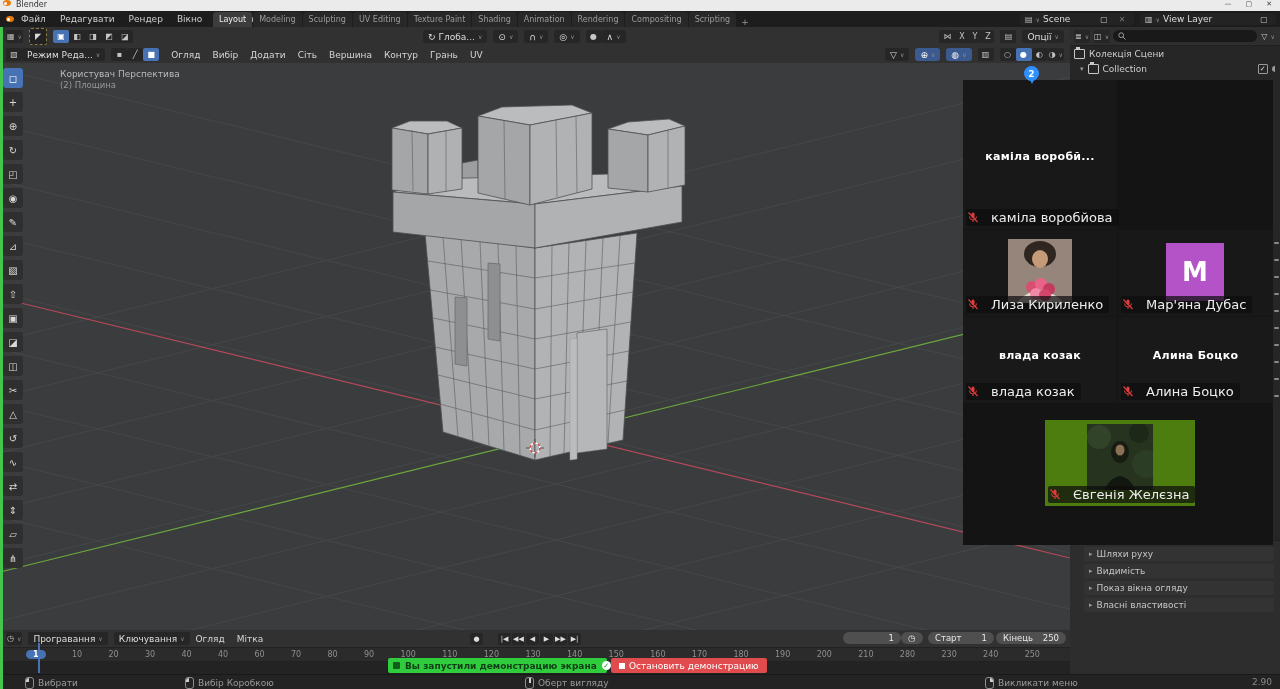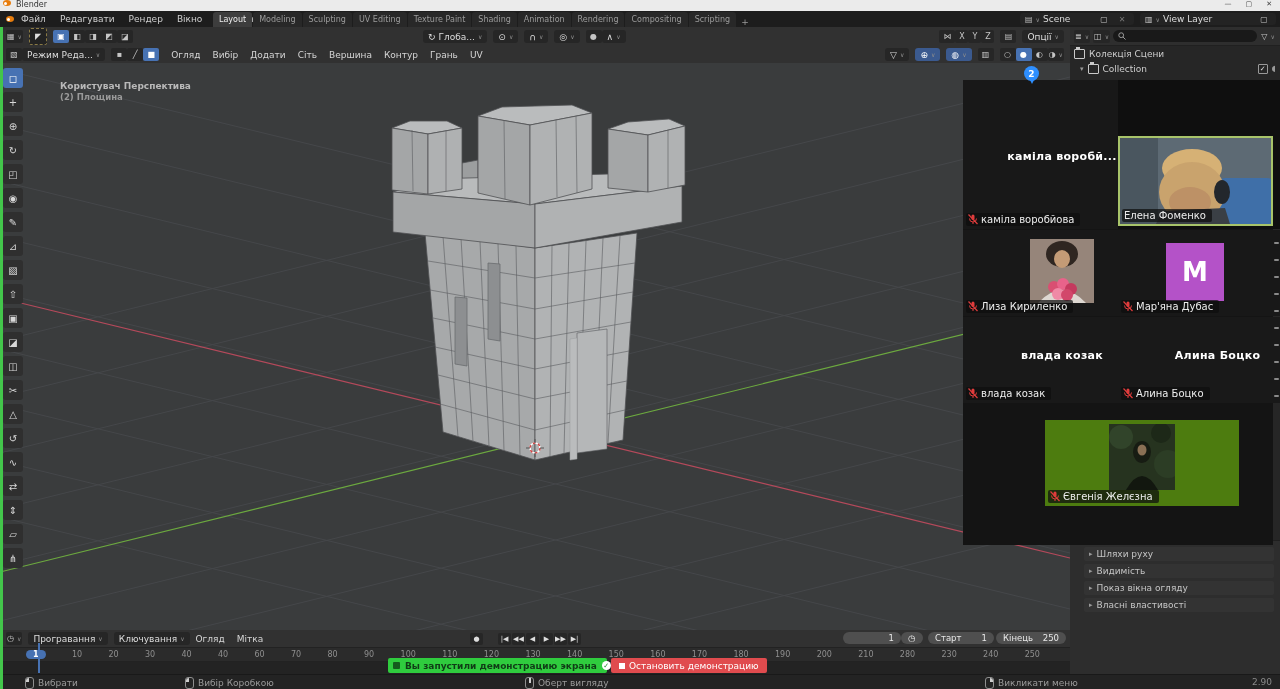--- a/index.html
+++ b/index.html
@@ -30,21 +30,21 @@
   .ibtn.dim{color:#777;}
   .vmenu{font-size:9px;color:#d5d5d5;padding:0 6px;white-space:nowrap;}
   .gap{width:6px;}
   .toolbox{width:16px;height:15px;background:#222;border:1px dashed #8a7a45;border-radius:2px;display:flex;align-items:center;justify-content:center;color:#ddd;font-size:8px;}
   
   .viewport{left:0;top:63px;width:1070px;height:567px;background:#3a3c3d;overflow:hidden;}
   .vpcanvas{position:absolute;left:0;top:0;}
   .tools{position:absolute;left:3px;top:5px;display:flex;flex-direction:column;gap:4px;z-index:3;}
   .tool{width:20px;height:20px;background:#2f2f2f;border-radius:3px;color:#d8d8d8;font-size:10px;display:flex;align-items:center;justify-content:center;}
   .tool.active{background:#4772b3;color:#fff;}
-  .vinfo{position:absolute;left:60px;top:18px;z-index:3;line-height:11px;font-weight:bold;}
+  .vinfo{position:absolute;left:60px;top:6px;z-index:3;line-height:11px;}
   .vinfo .l1{font-size:9px;color:#b9b9b9;}
   .vinfo .l2{font-size:8.5px;color:#999;}
   
   .rpanel{left:1070px;top:27px;width:210px;height:647px;background:#262626;}
   .rhdr{height:18px;background:#2e2e2e;border-bottom:1px solid #202020;display:flex;align-items:center;gap:3px;padding:0 4px;}
   .search{flex:1;height:12px;background:#191919;border-radius:7px;display:flex;align-items:center;gap:3px;padding:0 5px;}
   .orow{height:15px;display:flex;align-items:center;font-size:9px;color:#ccc;padding:0 4px;gap:4px;}
   .disc{font-size:7px;color:#999;}
   .colbox{width:9px;height:8px;border:1px solid #c9c9c9;border-radius:1px;position:relative;flex:none;}
   .colbox::before{content:"";position:absolute;top:-3px;left:1px;width:4px;height:2px;background:#c9c9c9;}
@@ -79,23 +79,23 @@
   .status{left:0;top:674px;width:1280px;height:15px;background:#232323;border-top:1px solid #191919;}
   .hint{position:absolute;top:2px;display:flex;align-items:center;gap:4px;font-size:9px;color:#9a9a9a;}
   .mouse{width:7px;height:10px;border:1px solid #8f8f8f;border-radius:3px;position:relative;display:inline-block;}
   .mouse i{position:absolute;background:#cfcfcf;}
   .m-l i{left:0;top:0;width:3px;height:4px;border-radius:3px 0 0 0;}
   .m-m i{left:2.5px;top:0;width:2px;height:5px;}
   .m-r i{right:0;top:0;width:3px;height:4px;border-radius:0 3px 0 0;}
   .ver{position:absolute;right:8px;top:2px;font-size:9px;color:#8a8a8a;}
   
   .meet{left:963px;top:80px;width:310px;height:465px;background:#141414;z-index:40;}
-  .mtile{position:absolute;background:#181818;padding-left:44px;}
+  .mtile{position:absolute;background:#181818;}
   .bigname{position:absolute;left:0;right:0;text-align:center;font-size:11px;font-weight:bold;color:#fff;letter-spacing:.3px;}
-  .mlabel{position:absolute;left:3px;bottom:3px;display:flex;gap:3px;background:rgba(14,14,14,.72);padding:1px 6px 1px 2px;border-radius:2px;font-size:10px;color:#ededed;white-space:nowrap;}
+  .mlabel{position:absolute;left:3px;bottom:3px;display:flex;align-items:center;gap:13px;background:rgba(14,14,14,.72);padding:1px 6px 1px 2px;border-radius:2px;font-size:13px;color:#ededed;white-space:nowrap;}
   .video{position:absolute;left:0;top:56px;width:151px;height:86px;border:2px solid #a8c46a;background:#5d6a74;}
   .purpsq{position:absolute;left:48px;top:13px;width:58px;height:58px;background:#b452c8;display:flex;align-items:center;justify-content:center;font-size:26px;font-weight:bold;color:#fff;}
   .avwrap{position:absolute;left:50%;transform:translateX(-50%);}
   .gstrip{left:0;top:27px;width:3px;height:662px;background:#43c64b;z-index:60;}
   .badge{left:1024px;top:66px;width:15px;height:15px;background:#2e8fff;border-radius:50%;color:#fff;font-size:9px;font-weight:bold;display:flex;align-items:center;justify-content:center;z-index:61;}
   .badge::after{content:"";position:absolute;left:5.5px;bottom:-3px;border-left:2px solid transparent;border-right:2px solid transparent;border-top:4px solid #2e8fff;}
 </style>
 </head>
 <body>
 
@@ -529,37 +529,20 @@
       <div class="mlabel">
         <svg width="10" height="11" viewBox="0 0 10 11">
             <rect x="3.5" y="0.5" width="3" height="5.5" rx="1.5" fill="#e03c3c"></rect>
             <path d="M1.5 4.5a3.5 3.5 0 0 0 7 0" stroke="#e03c3c" fill="none"></path>
             <line x1="5" y1="8" x2="5" y2="10" stroke="#e03c3c"></line>
             <line x1="0.5" y1="0.5" x2="9.5" y2="10" stroke="#e03c3c" stroke-width="1.2"></line>
           </svg>
         <span>каміла воробйова</span>
       </div>
     </div>
-    <div class="mtile" style="left:155px;top:0;width:155px;height:149px;background:#0f0f0f">
-      <div class="video">
-        <svg width="151" height="86" viewBox="0 0 151 86">
-          <rect width="151" height="86" fill="#5d6a74"></rect>
-          <rect x="0" y="0" width="38" height="86" fill="#4a565f"></rect>
-          <rect x="96" y="40" width="60" height="50" rx="9" fill="#3f6fa8"></rect>
-          <ellipse cx="72" cy="30" rx="30" ry="19" fill="#d6b175"></ellipse>
-          <ellipse cx="72" cy="54" rx="33" ry="30" fill="#c9a36d"></ellipse>
-          <ellipse cx="70" cy="64" rx="21" ry="15" fill="#bd9166"></ellipse>
-          <ellipse cx="102" cy="54" rx="8" ry="12" fill="#23272c"></ellipse>
-          <path d="M36 86 L110 86 L105 70 L42 73 Z" fill="#3a3f45"></path>
-        </svg>
-        <div class="mlabel" style="left:2px;bottom:2px">
-          <span>Елена Фоменко</span>
-        </div>
-      </div>
-    </div>
 
     <div class="mtile" style="left:0;top:150px;width:154px;height:86px">
       <span class="avwrap" style="top:9px">
         <svg width="64" height="64" viewBox="0 0 64 64">
           <rect width="64" height="64" fill="#96857a"></rect>
           <ellipse cx="32" cy="15" rx="16" ry="13" fill="#2f2621"></ellipse>
           <ellipse cx="32" cy="20" rx="8" ry="9" fill="#c49b76"></ellipse>
           <path d="M8 64 Q32 38 56 64 Z" fill="#ded8d2"></path>
           <circle cx="24" cy="48" r="6" fill="#d94f72"></circle>
             <circle cx="33" cy="45" r="6" fill="#e8638a"></circle>

